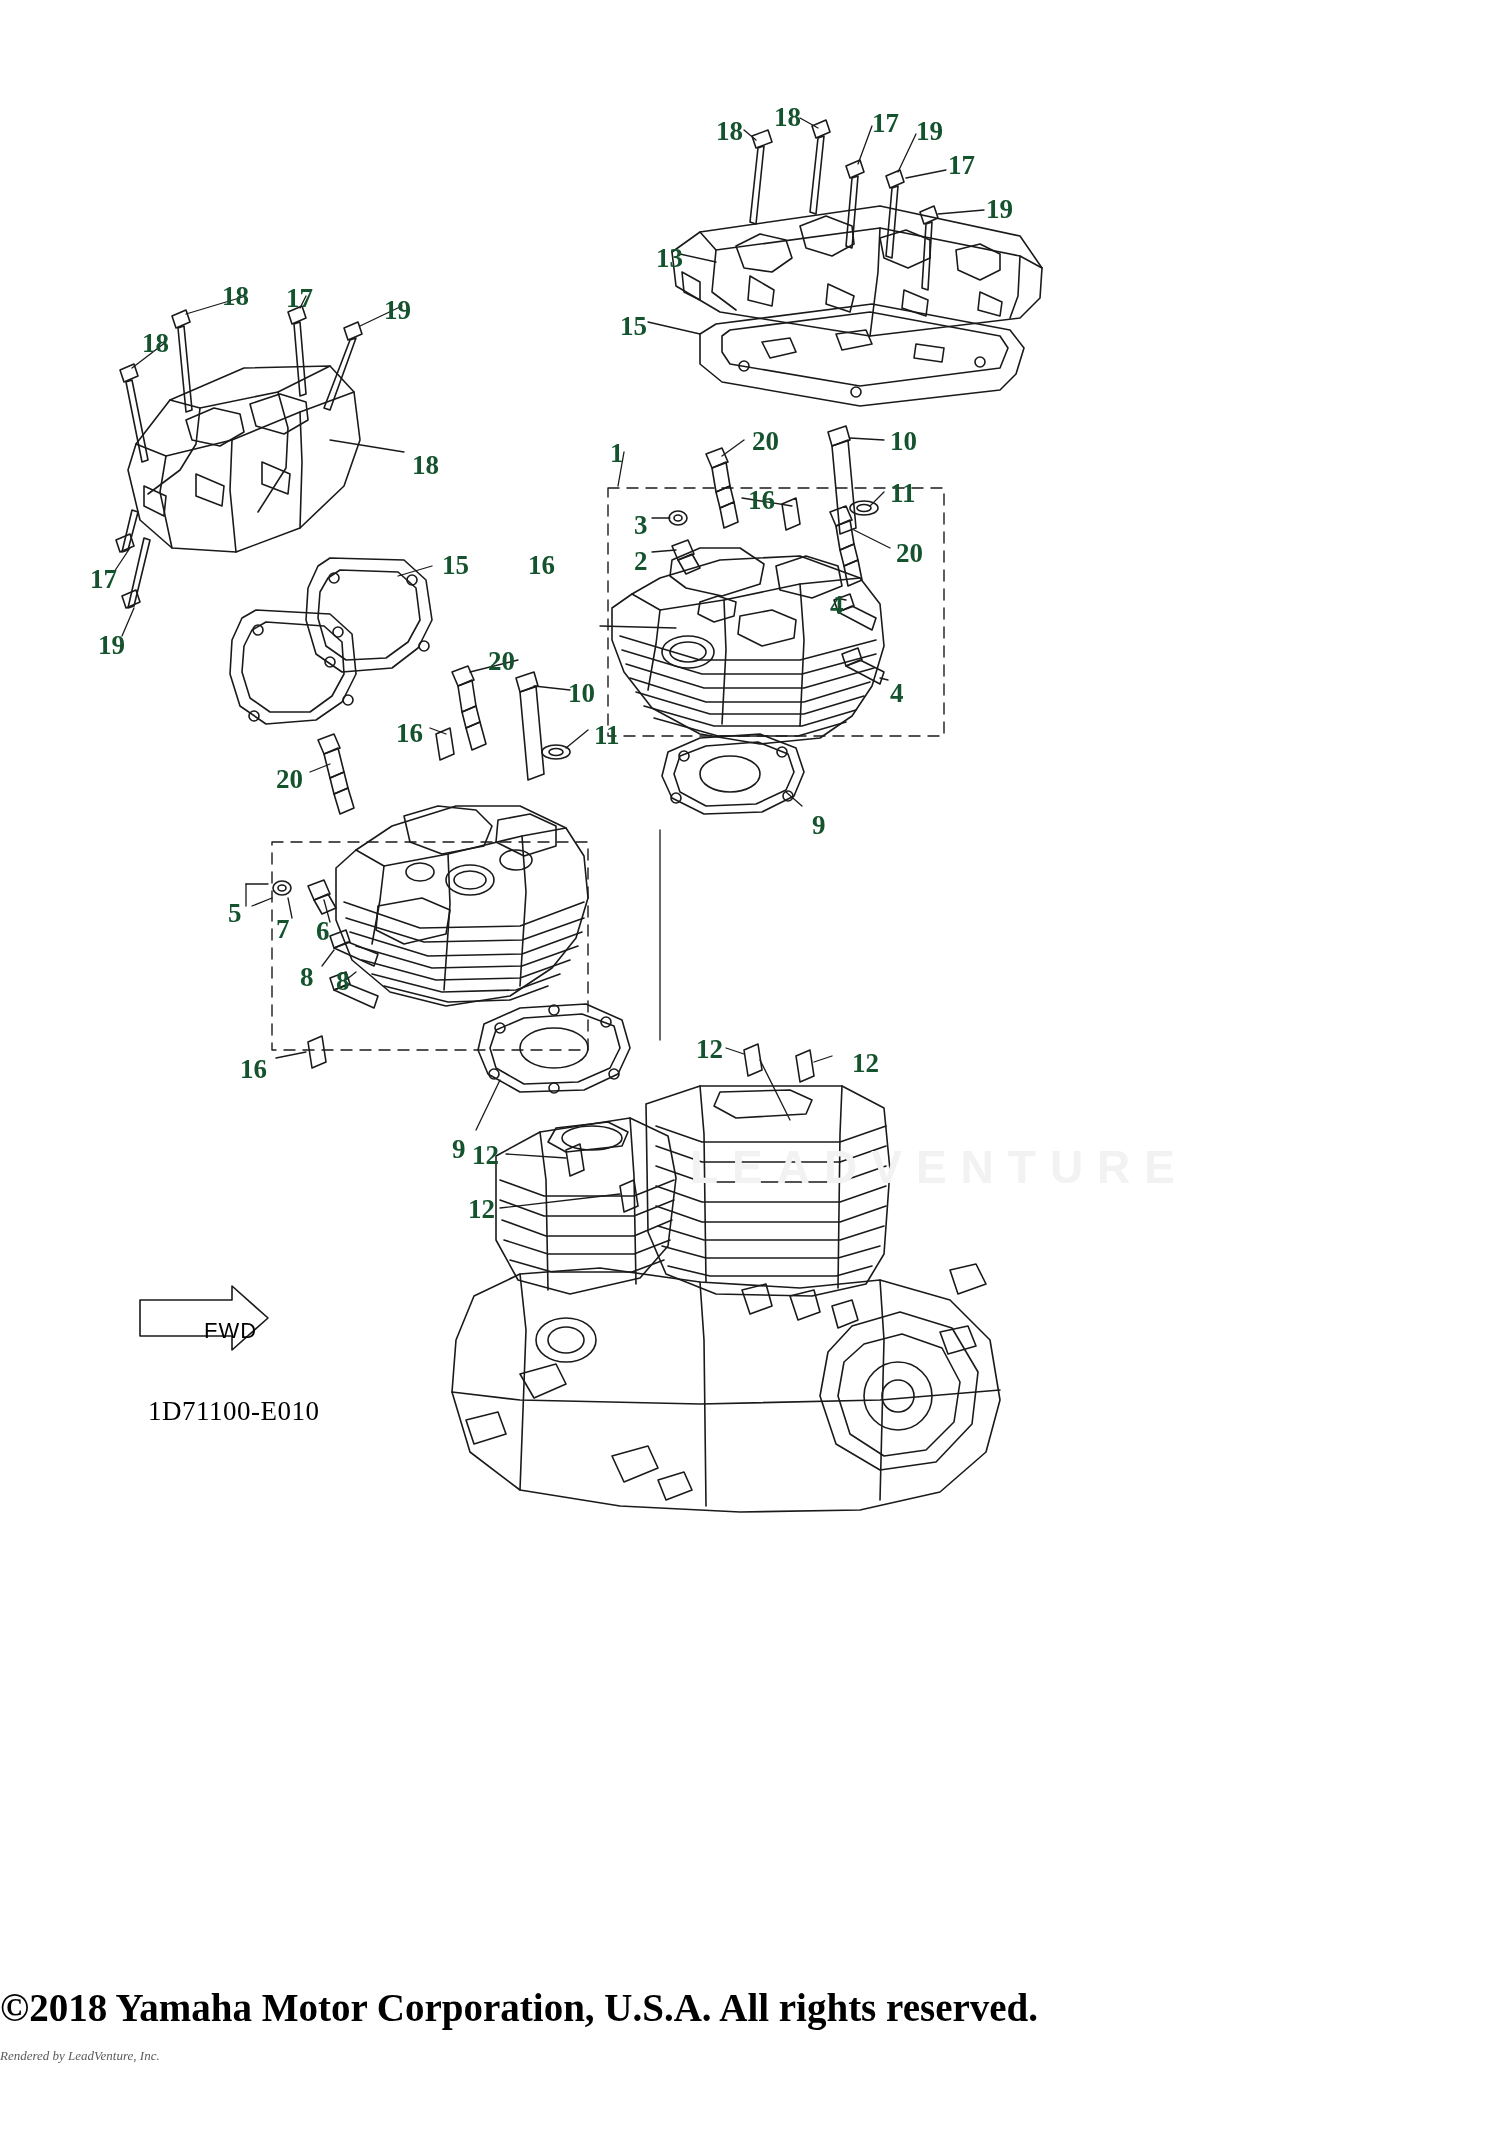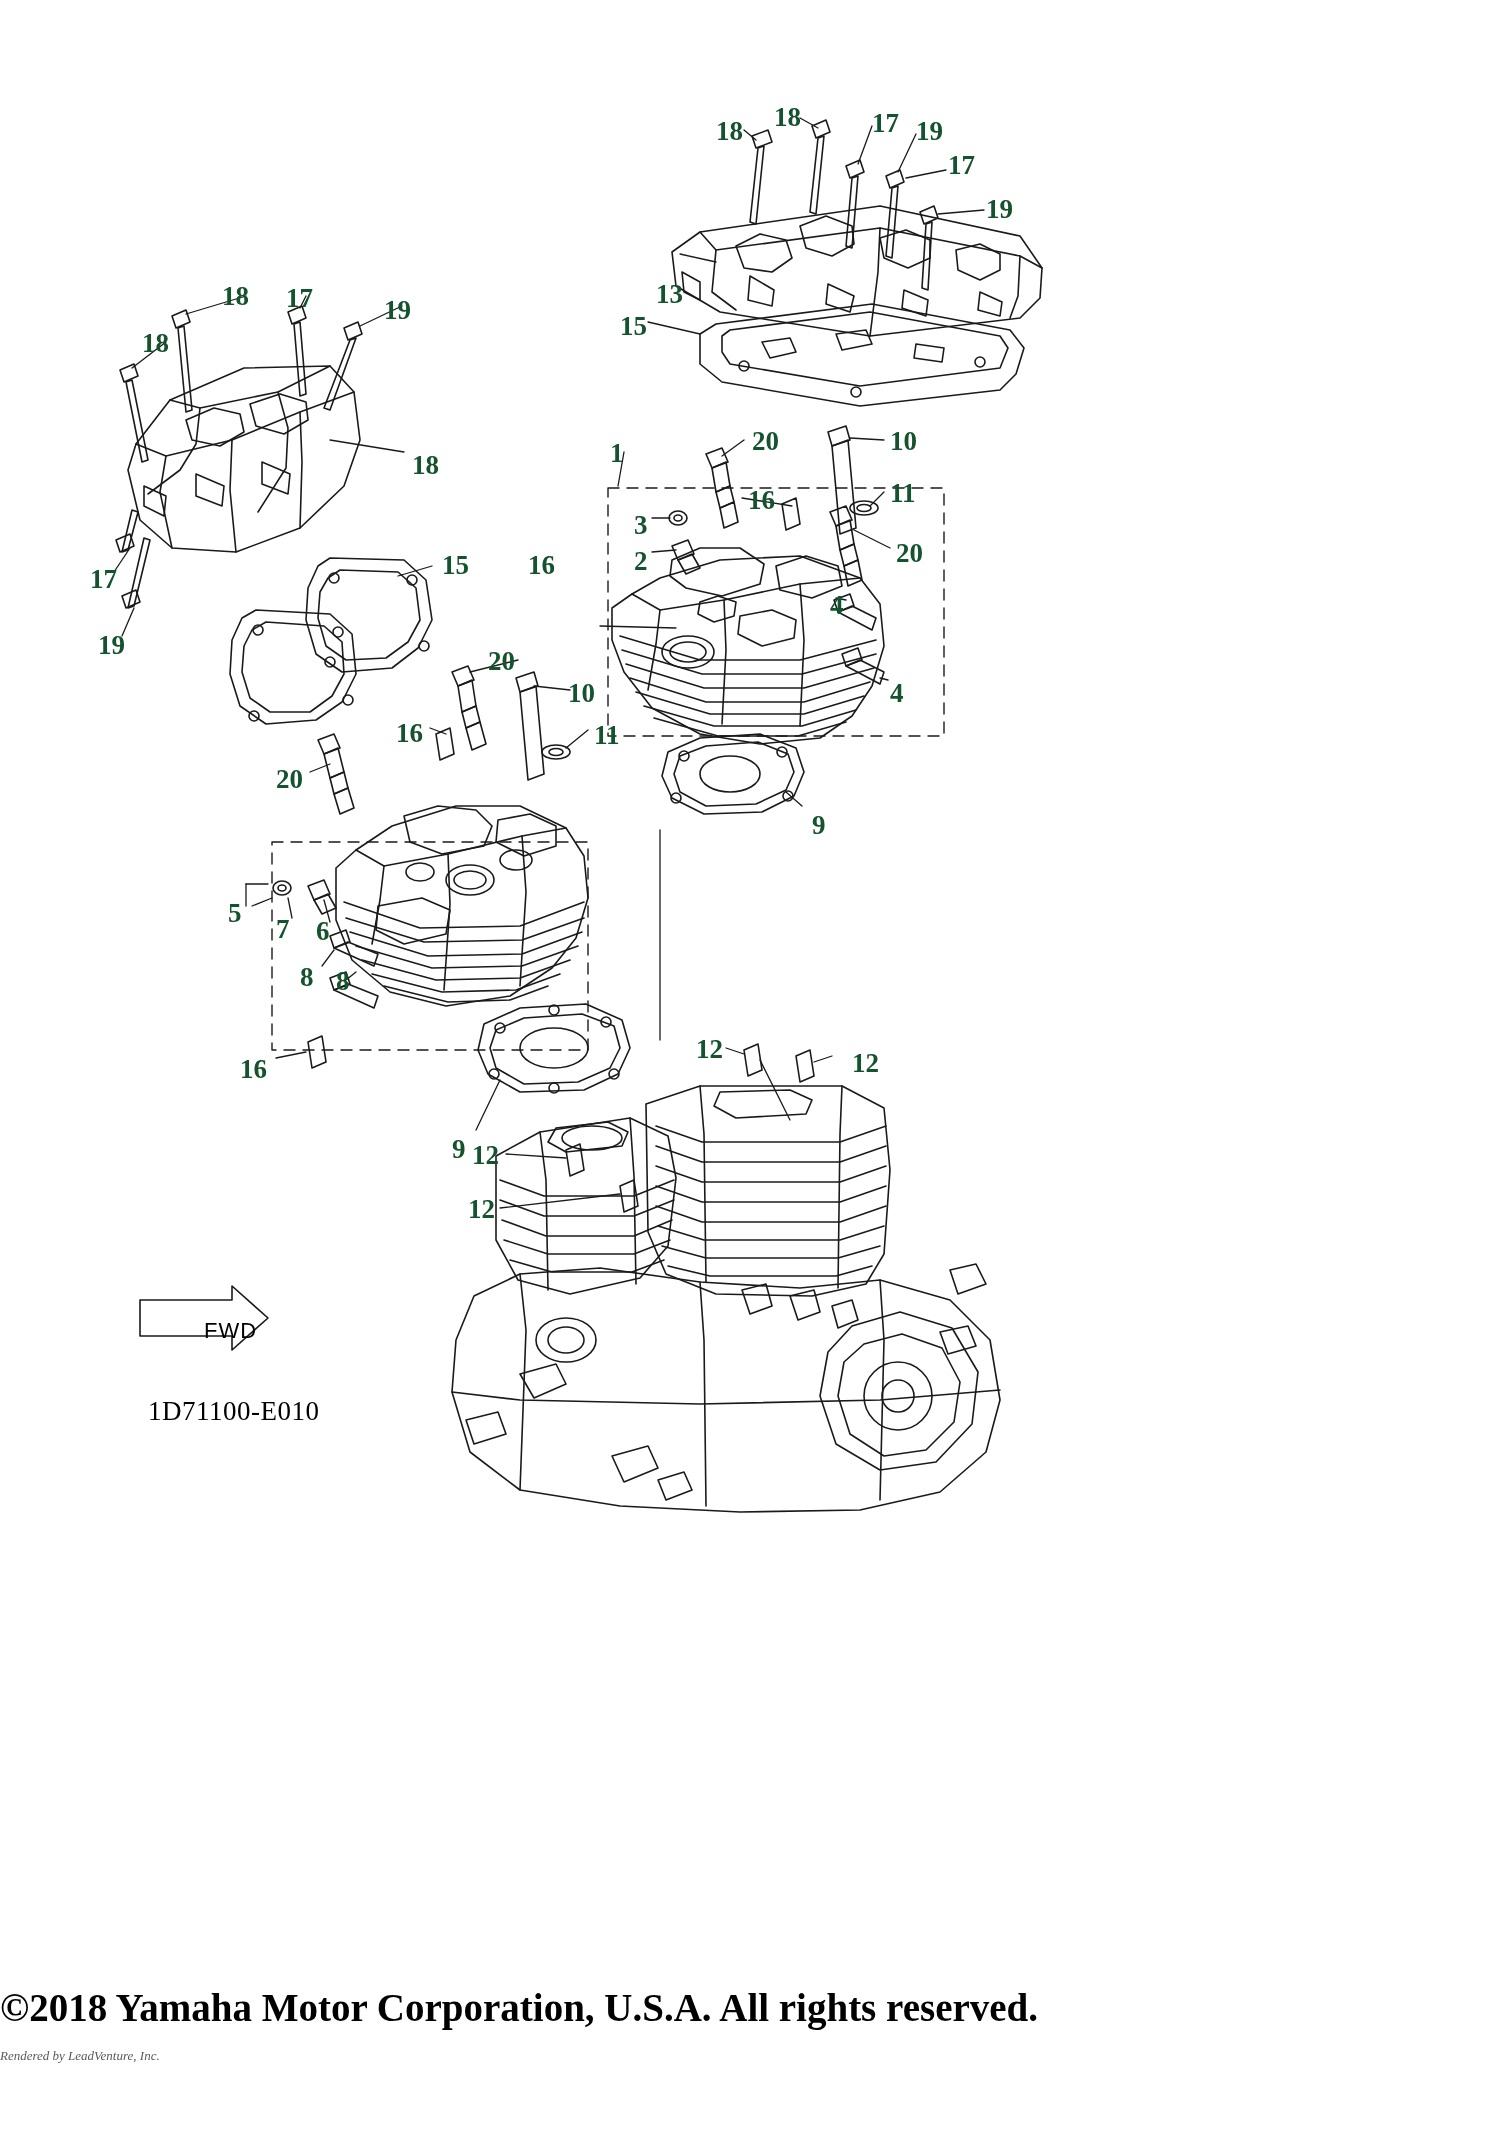--- a/index.html
+++ b/index.html
@@ -468,28 +468,29 @@
           <path d="M660 830 L660 1040"></path>
         </g>
 
         <g>
           <path d="M140 1300 L232 1300 L232 1286 L268 1318 L232 1350 L232 1336 L140 1336 Z"></path>
         </g>
 
       </g>
     </svg>
 
+    <div class="wm" id="wm-text">LEADVENTURE</div>
 
     <div class="callout" style="left:716px; top:118px;">18</div>
     <div class="callout" style="left:774px; top:104px;">18</div>
     <div class="callout" style="left:872px; top:110px;">17</div>
     <div class="callout" style="left:916px; top:118px;">19</div>
     <div class="callout" style="left:948px; top:152px;">17</div>
     <div class="callout" style="left:986px; top:196px;">19</div>
-    <div class="callout" style="left:656px; top:245px;margin-top:36px;">13</div>
+    <div class="callout" style="left:656px; top:245px;">13</div>
     <div class="callout" style="left:620px; top:313px;">15</div>
     <div class="callout" style="left:222px; top:283px;">18</div>
     <div class="callout" style="left:286px; top:285px;">17</div>
     <div class="callout" style="left:384px; top:297px;">19</div>
     <div class="callout" style="left:142px; top:330px;">18</div>
     <div class="callout" style="left:412px; top:452px;">18</div>
     <div class="callout" style="left:90px;  top:566px;">17</div>
     <div class="callout" style="left:98px;  top:632px;">19</div>
     <div class="callout" style="left:442px; top:552px;">15</div>
     <div class="callout" style="left:528px; top:552px;">16</div>

